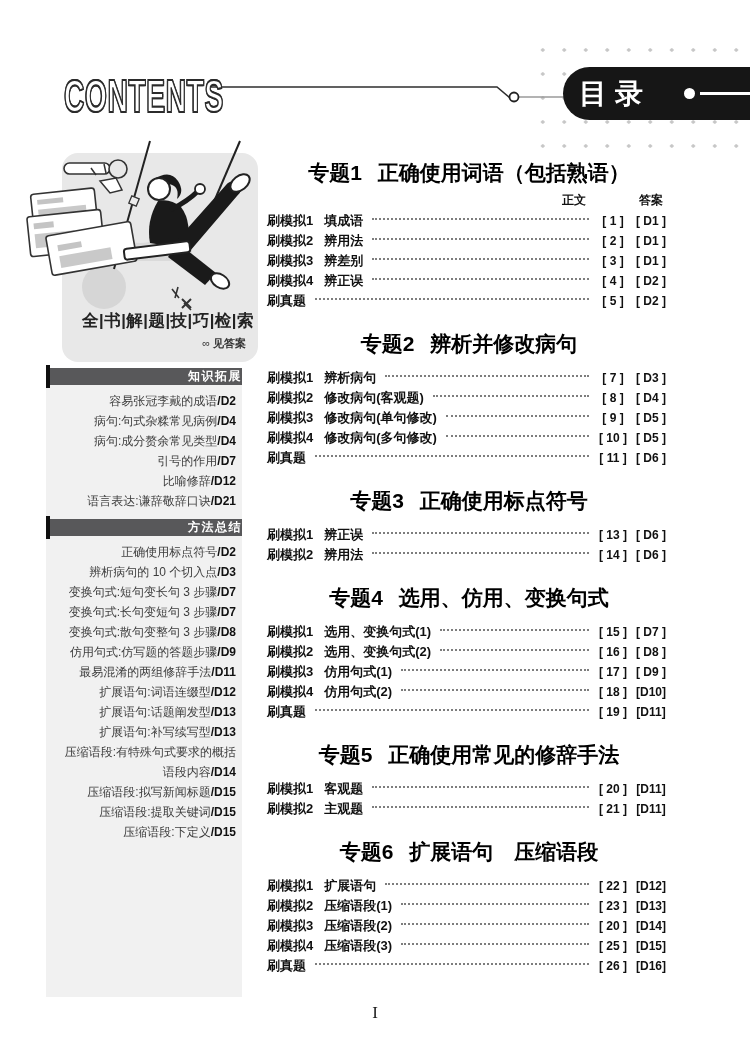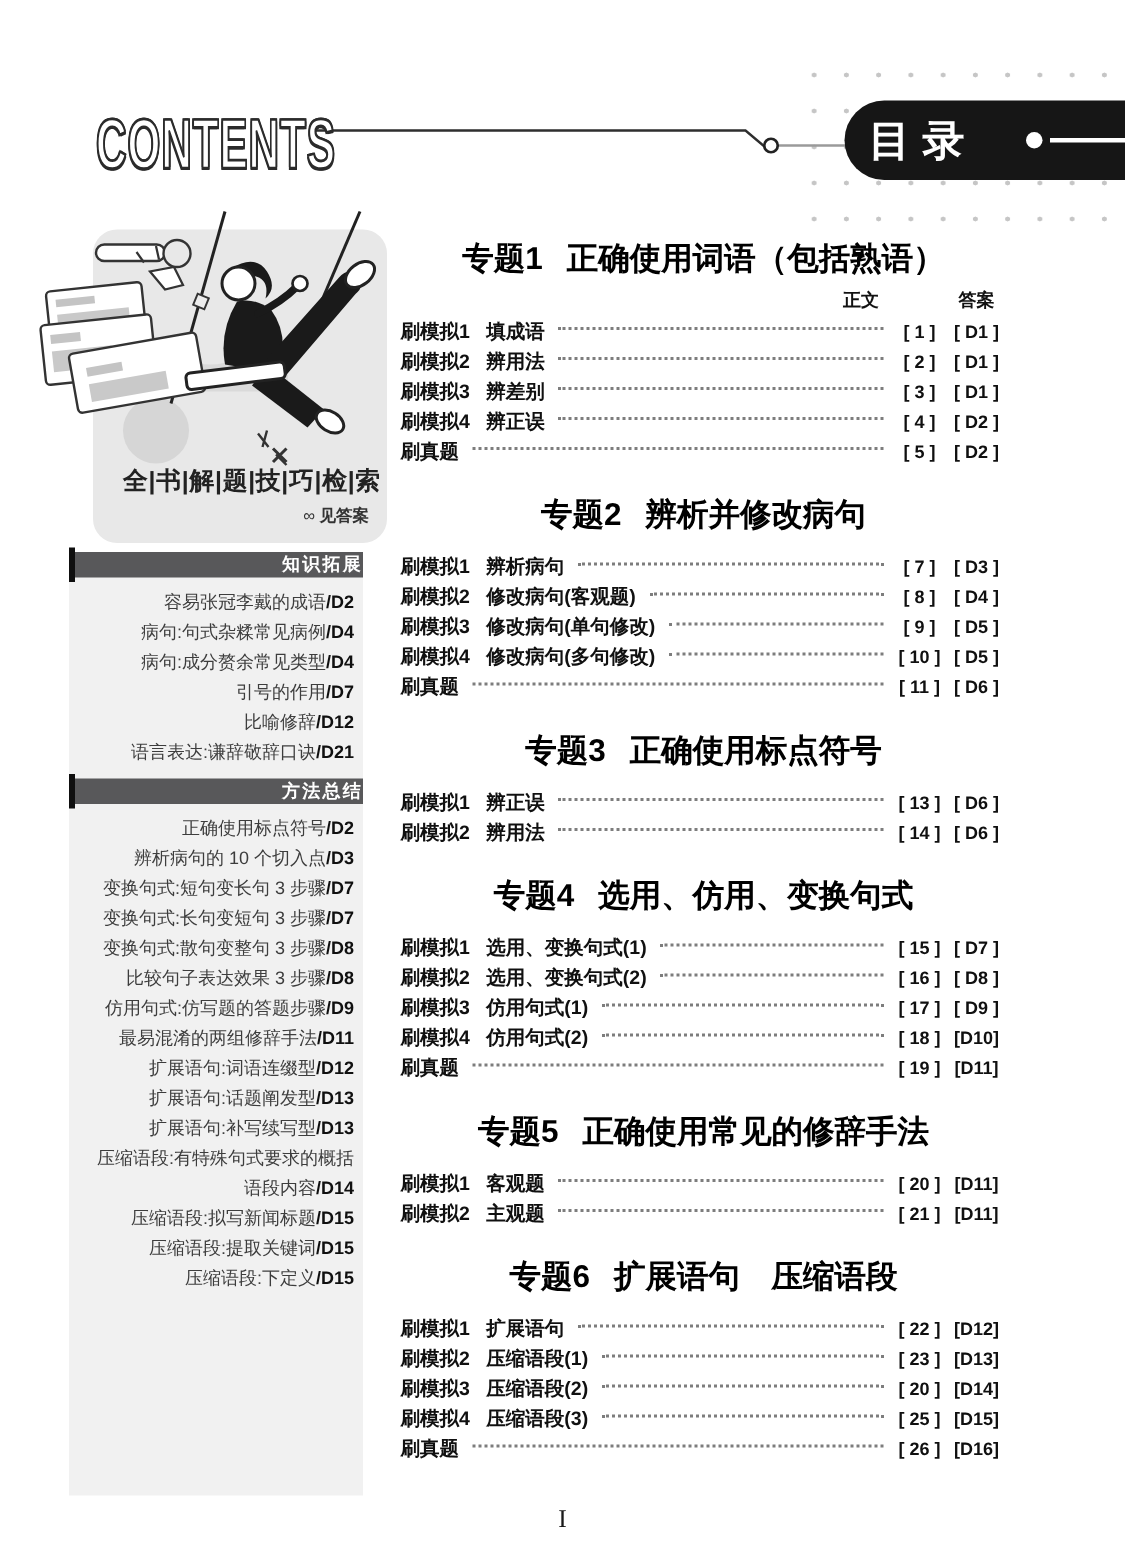--- a/index.html
+++ b/index.html
@@ -146,21 +146,20 @@
           <div class="side-item"><span>比喻修辞</span><span class="ref">/D12</span></div>
           <div class="side-item"><span>语言表达:谦辞敬辞口诀</span><span class="ref">/D21</span></div>
         </div>
         <div class="side-bar">方法总结</div>
         <div class="side-list">
           <div class="side-item"><span>正确使用标点符号</span><span class="ref">/D2</span></div>
           <div class="side-item"><span>辨析病句的 10 个切入点</span><span class="ref">/D3</span></div>
           <div class="side-item"><span>变换句式:短句变长句 3 步骤</span><span class="ref">/D7</span></div>
           <div class="side-item"><span>变换句式:长句变短句 3 步骤</span><span class="ref">/D7</span></div>
           <div class="side-item"><span>变换句式:散句变整句 3 步骤</span><span class="ref">/D8</span></div>
-          <div class="side-item"><span>比较句子表达效果 3 步骤</span><span class="ref">/D8</span></div>
           <div class="side-item"><span>仿用句式:仿写题的答题步骤</span><span class="ref">/D9</span></div>
           <div class="side-item"><span>最易混淆的两组修辞手法</span><span class="ref">/D11</span></div>
           <div class="side-item"><span>扩展语句:词语连缀型</span><span class="ref">/D12</span></div>
           <div class="side-item"><span>扩展语句:话题阐发型</span><span class="ref">/D13</span></div>
           <div class="side-item"><span>扩展语句:补写续写型</span><span class="ref">/D13</span></div>
           <div class="side-item"><span>压缩语段:有特殊句式要求的概括语段内容</span><span class="ref">/D14</span></div>
           <div class="side-item"><span>压缩语段:拟写新闻标题</span><span class="ref">/D15</span></div>
           <div class="side-item"><span>压缩语段:提取关键词</span><span class="ref">/D15</span></div>
           <div class="side-item"><span>压缩语段:下定义</span><span class="ref">/D15</span></div>
         </div>

